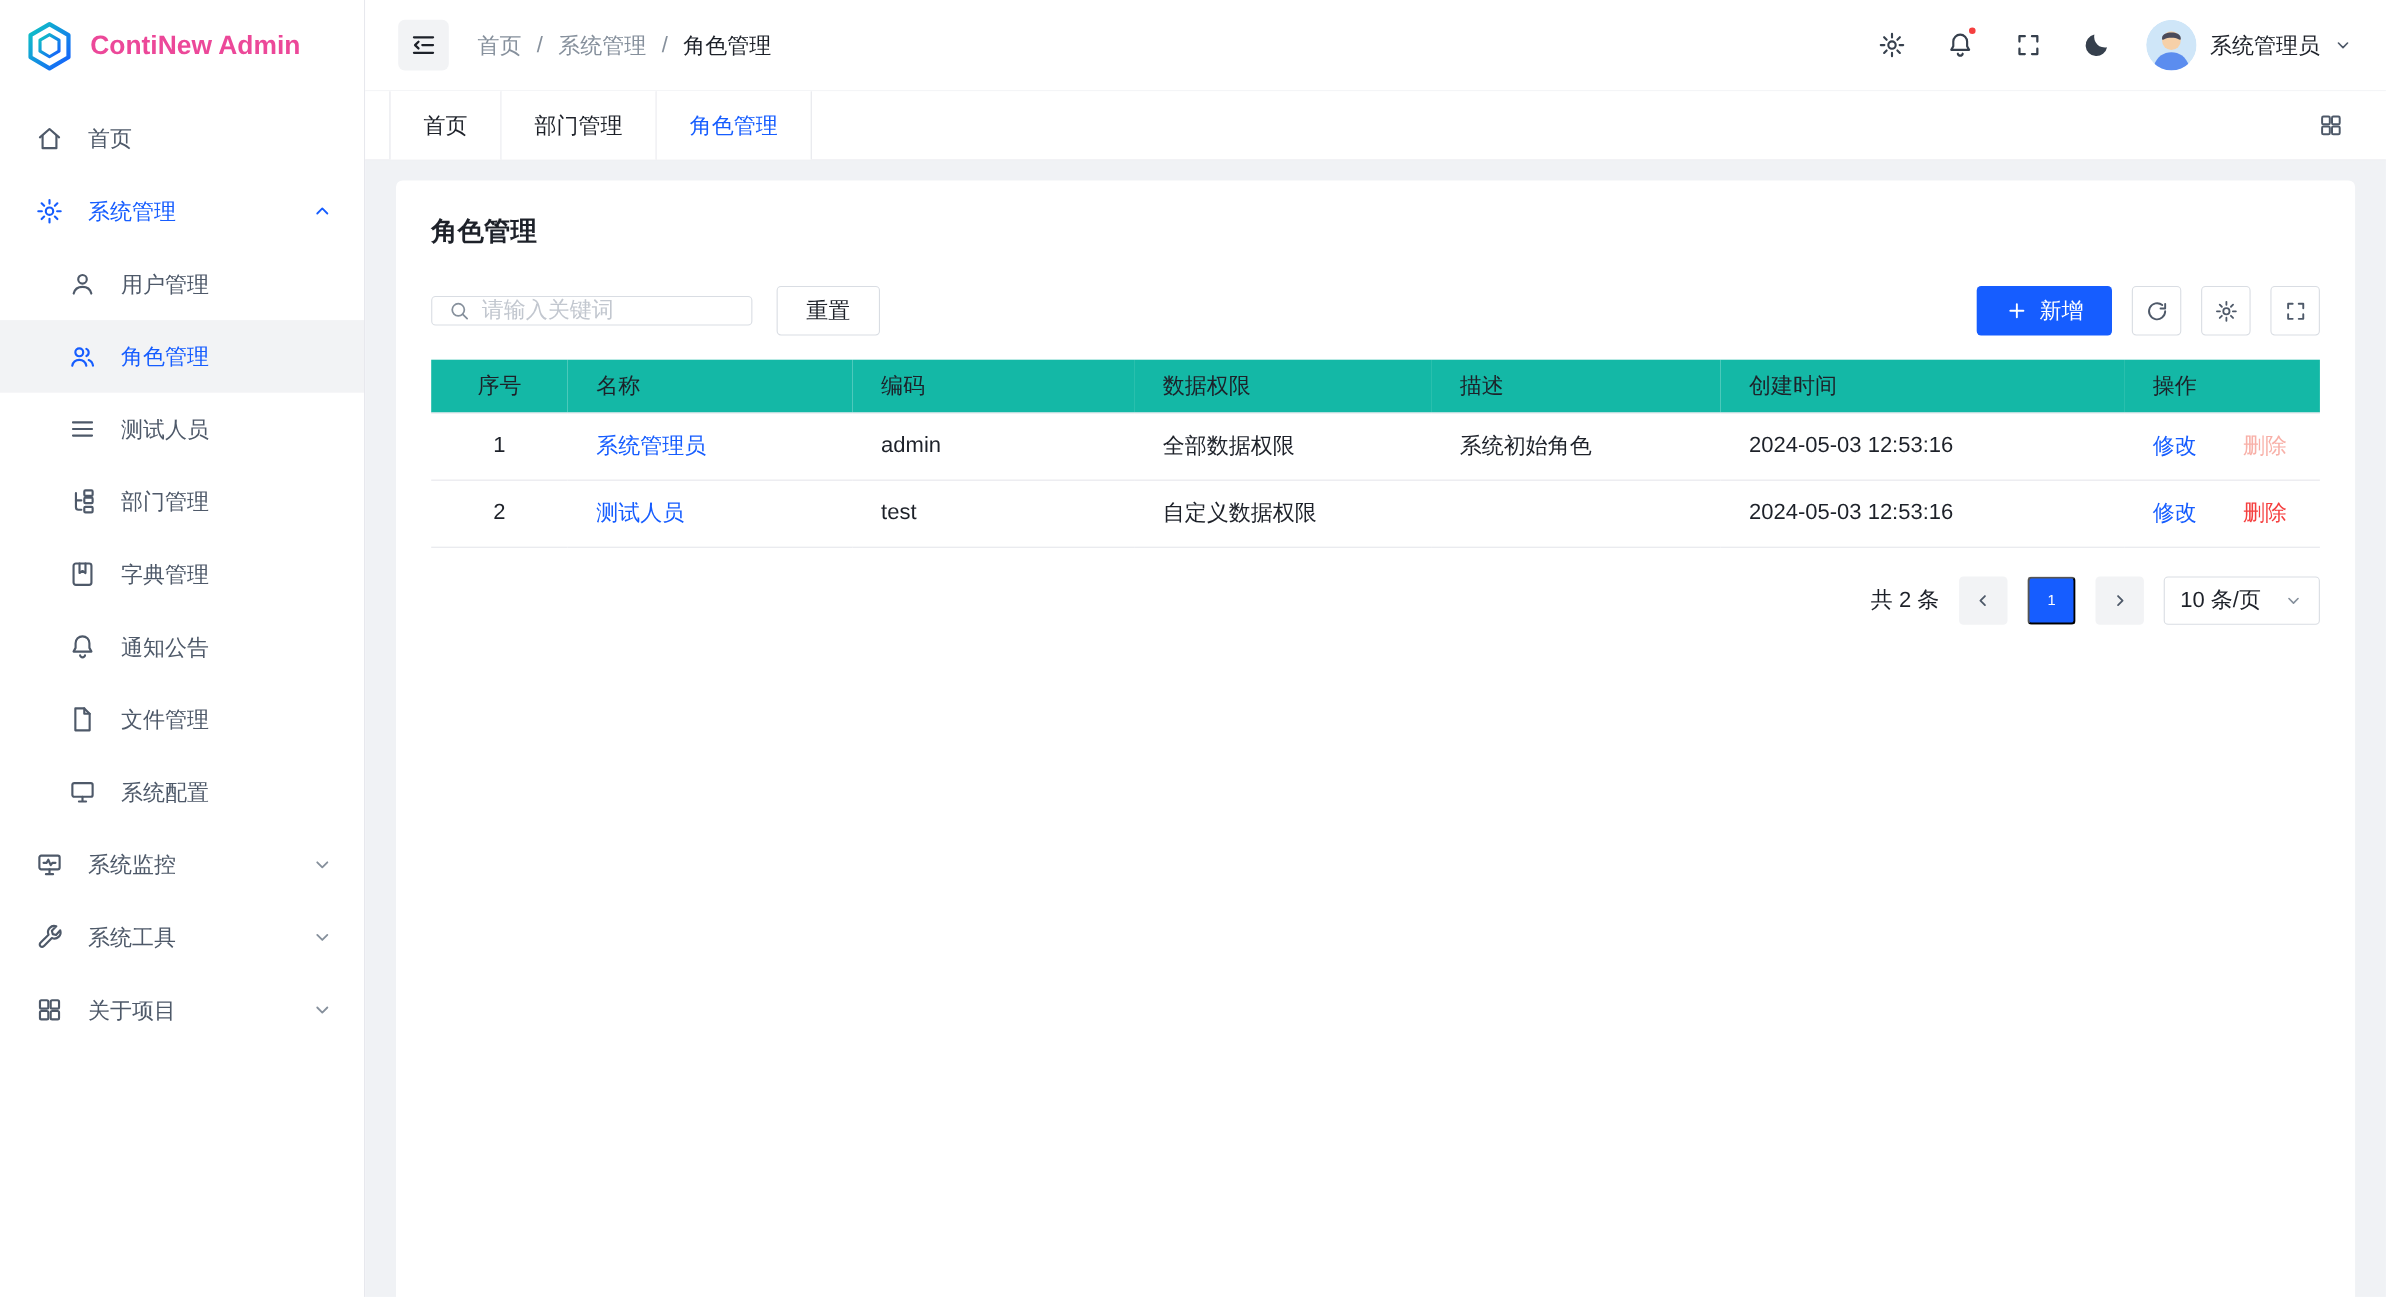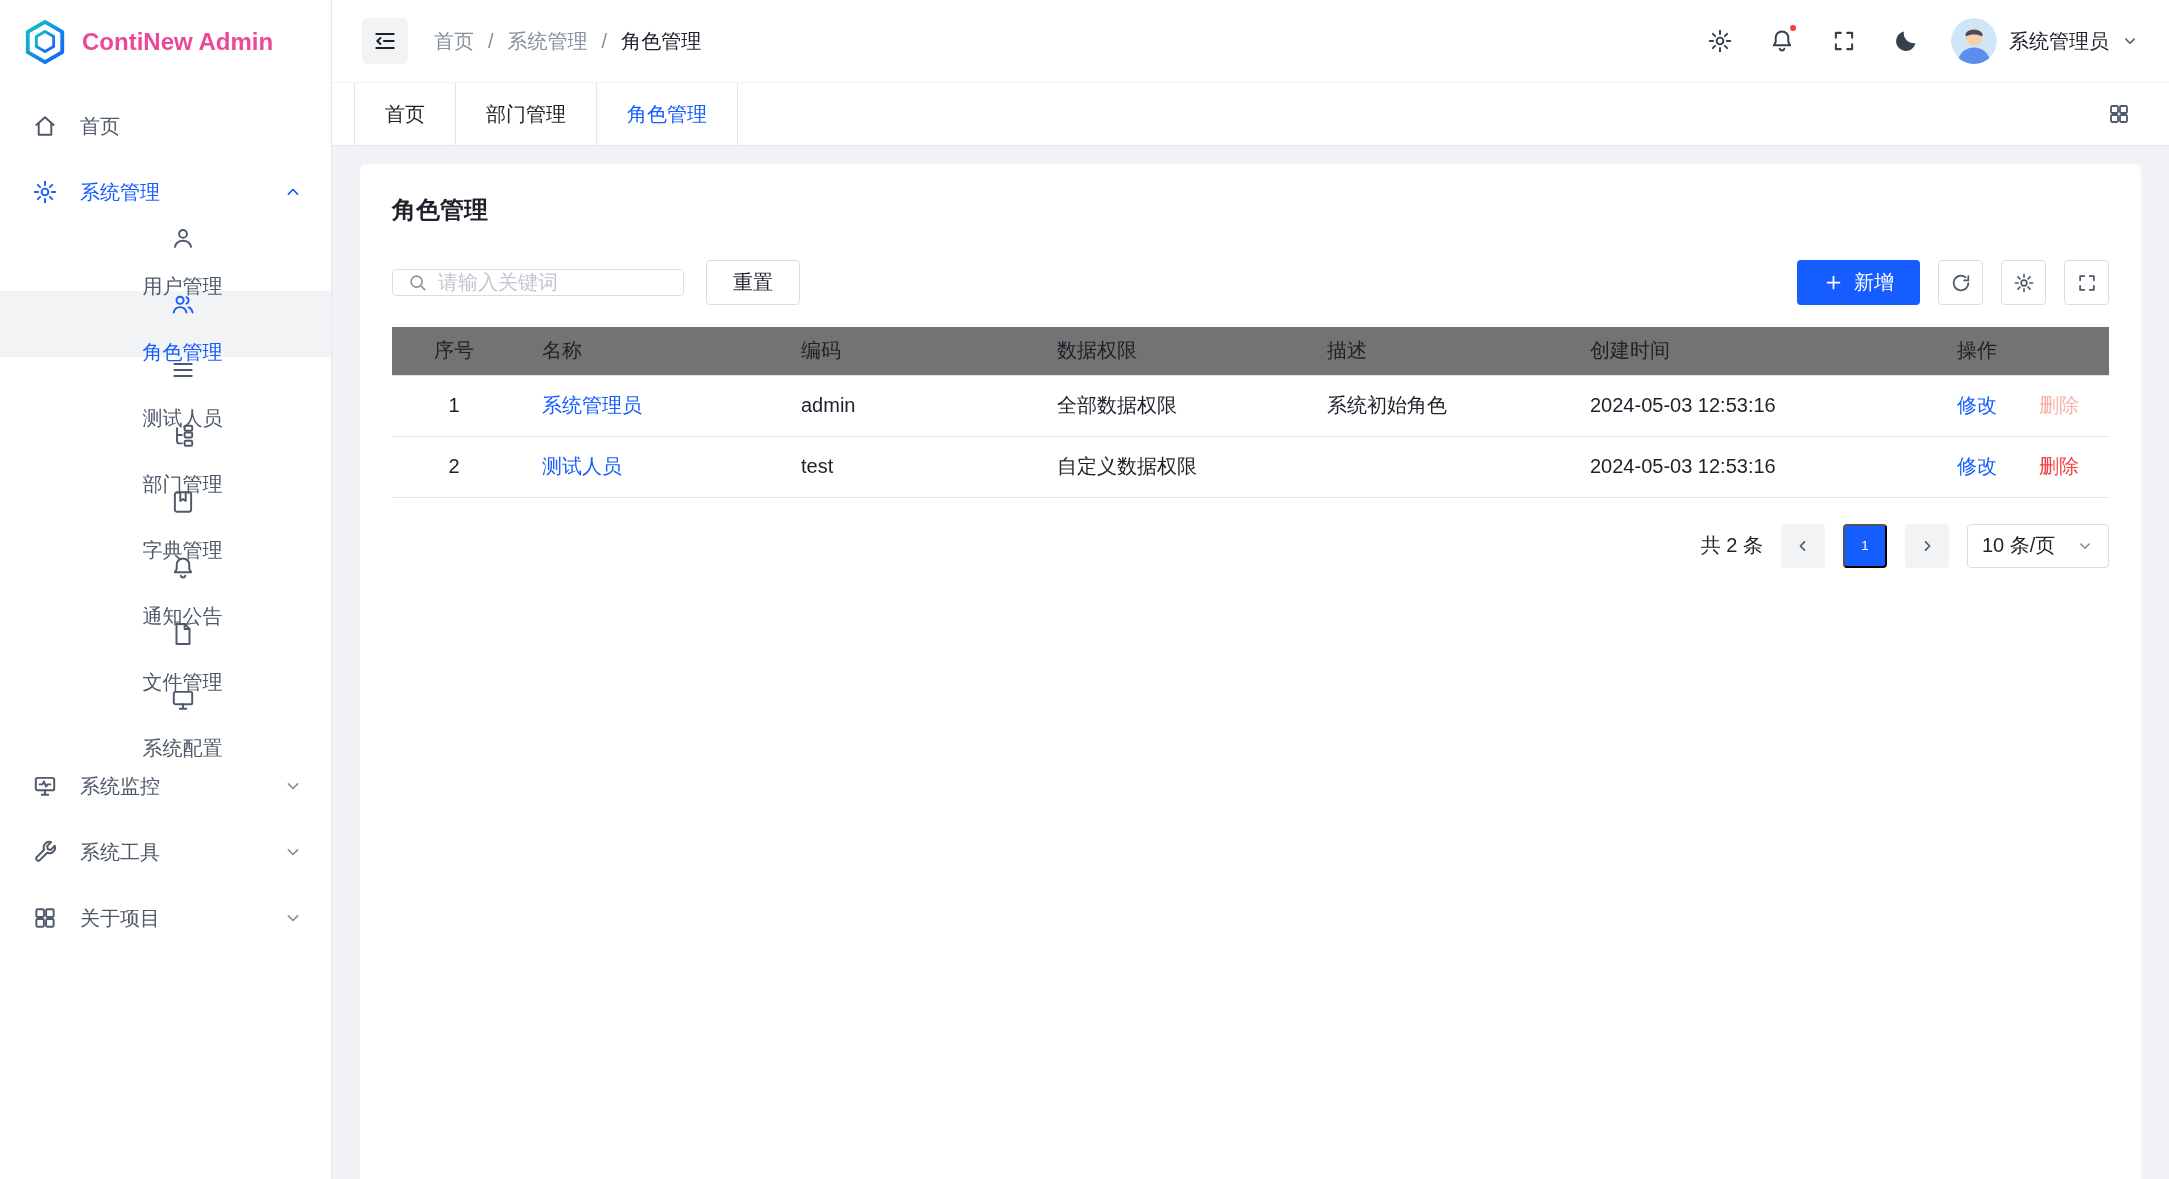--- a/index.html
+++ b/index.html
@@ -14,21 +14,21 @@
   .sidebar { grid-row:1/4; grid-column:1; background:#fff; border-right:1px solid #e5e6eb; overflow:hidden; }
   .logo { display:flex; align-items:center; gap:14px; height:83px; padding:0 22px; cursor:pointer; }
   .logo-mark svg { width:46px; height:46px; display:block; }
   .logo-text { font-size:24px; font-weight:700; color:#ec4899; white-space:nowrap; }
   .menu { padding:10px 0 20px; }
   .menu-item { display:flex; align-items:center; height:66px; padding:0 28px 0 32px; gap:22px; color:#4e5969; cursor:pointer; white-space:nowrap; }
   .menu-item .ic { width:26px; height:26px; flex:none; }
   .menu-item .chev { margin-left:auto; width:20px; height:20px; color:#86909c; }
   .menu-item.group-active { color:#165dff; }
   .menu-item.group-active .chev { color:#165dff; }
-  .submenu .menu-item { padding-left:62px;flex-direction:column; }
+  .submenu .menu-item { padding-left:62px; }
   .submenu .menu-item.active { background:#f2f3f5; color:#165dff; }
 
   
   .topbar { grid-column:2; display:flex; align-items:center; gap:26px; padding:0 30px; background:#fff; border-bottom:1px solid #f2f3f5; }
   .collapse-btn { width:46px; height:46px; border:none; border-radius:6px; background:#f2f3f5; color:#1d2129; display:flex; align-items:center; justify-content:center; cursor:pointer; }
   .collapse-btn .ic { width:26px; height:26px; }
   .breadcrumb { display:flex; align-items:center; gap:14px; color:#86909c; }
   .bc-item { cursor:pointer; }
   .bc-item.current { color:#1d2129; font-weight:500; cursor:default; }
   .topbar-right { margin-left:auto; display:flex; align-items:center; gap:28px; }
@@ -63,21 +63,21 @@
   .btn { height:45px; border-radius:4px; font-size:20px; font-family:inherit; display:inline-flex; align-items:center; justify-content:center; gap:10px; cursor:pointer; }
   .btn-ghost { background:#fff; border:1px solid #d9dde3; color:#1d2129; padding:0 26px; margin-left:22px; }
   .actions { margin-left:auto; display:flex; align-items:center; gap:18px; }
   .btn-primary { background:#165dff; border:none; color:#fff; padding:0 26px; }
   .btn-primary .ic { width:21px; height:21px; }
   .icon-btn { width:45px; height:45px; border:1px solid #d9dde3; border-radius:4px; background:#fff; color:#4e5969; display:flex; align-items:center; justify-content:center; cursor:pointer; }
   .icon-btn .ic { width:22px; height:22px; }
 
   
   table { width:100%; margin-top:22px; border-collapse:collapse; table-layout:fixed; }
-  thead th { background:#737373; height:48px; font-weight:500; font-size:20px; color:#1d2129; text-align:left; padding:0 0 0 26px; border-bottom:1px solid #e5e6eb; }
+  thead th { background:#14b8a6; height:48px; font-weight:500; font-size:20px; color:#1d2129; text-align:left; padding:0 0 0 26px; border-bottom:1px solid #e5e6eb; }
   tbody td { height:61px; font-size:20px; color:#1d2129; padding:0 0 0 26px; border-bottom:1px solid #e5e6eb; }
   th.col-index, td.col-index { text-align:center; padding-left:0; }
   .link { color:#165dff; cursor:pointer; }
   .op-edit { color:#165dff; cursor:pointer; margin-right:42px; }
   .op-delete { color:#f53f3f; cursor:pointer; }
   .op-delete.disabled { color:#f8b0a8; cursor:not-allowed; }
 
   
   .pagination { margin-top:26px; display:flex; align-items:center; justify-content:flex-end; gap:18px; }
   .pg-total { color:#1d2129; }

